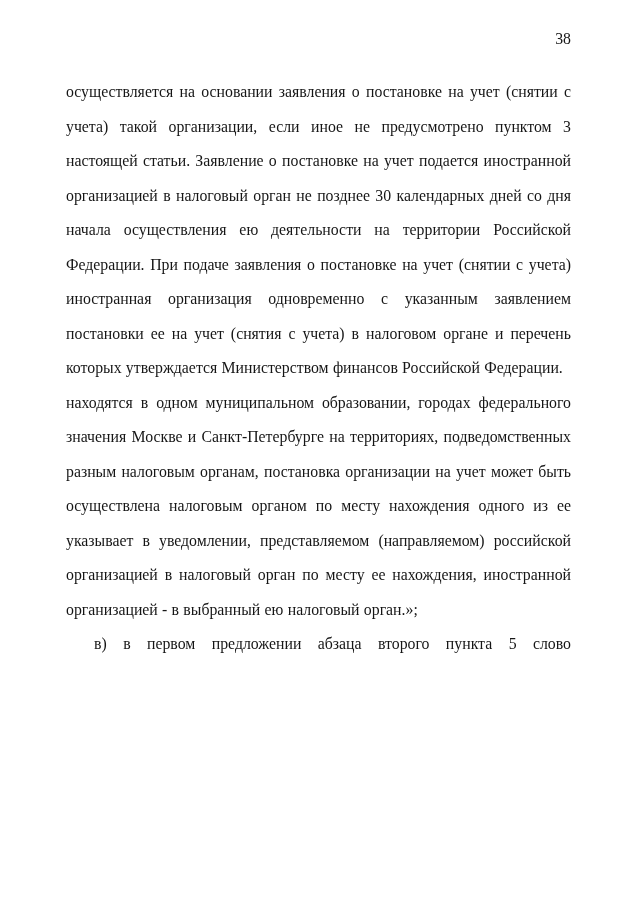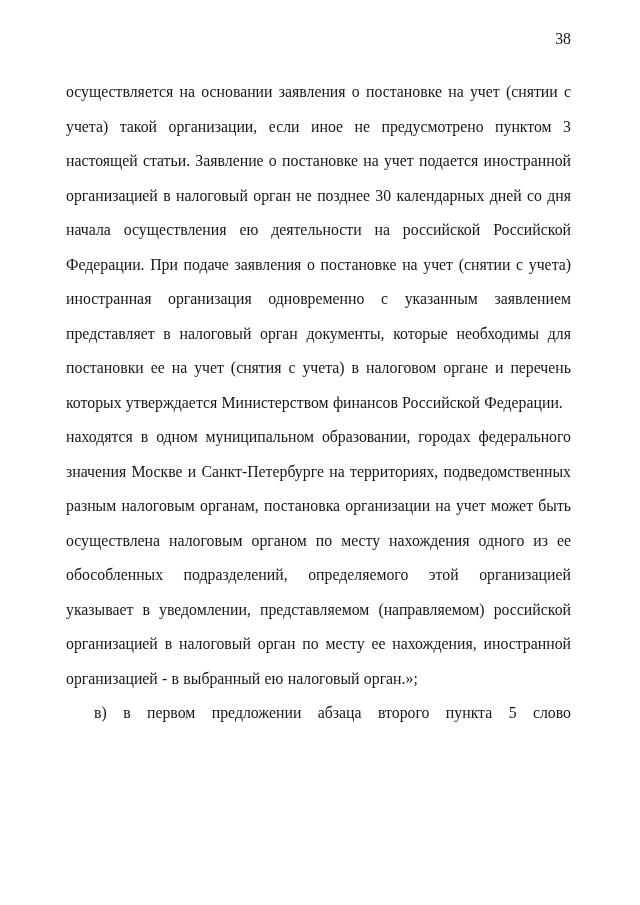--- a/index.html
+++ b/index.html
@@ -55,34 +55,32 @@
 <div>
   <div class="page-number">38</div>
 
   <div class="content">
 
     <div class="paragraph">
       <div class="line">осуществляется на основании заявления о постановке на учет (снятии с</div>
       <div class="line">учета) такой организации, если иное не предусмотрено пунктом 3</div>
       <div class="line">настоящей статьи. Заявление о постановке на учет подается иностранной</div>
       <div class="line">организацией в налоговый орган не позднее 30 календарных дней со дня</div>
-      <div class="line">начала осуществления ею деятельности на российской Российской</div>
+      <div class="line">начала осуществления ею деятельности на территории Российской</div>
       <div class="line">Федерации. При подаче заявления о постановке на учет (снятии с учета)</div>
       <div class="line">иностранная организация одновременно с указанным заявлением</div>
-      <div class="line">представляет в налоговый орган документы, которые необходимы для</div>
       <div class="line">постановки ее на учет (снятия с учета) в налоговом органе и перечень</div>
       <div class="line last">которых утверждается Министерством финансов Российской Федерации.</div>
     </div>
 
     <div class="paragraph">
       <div class="line">находятся в одном муниципальном образовании, городах федерального</div>
       <div class="line">значения Москве и Санкт-Петербурге на территориях, подведомственных</div>
       <div class="line">разным налоговым органам, постановка организации на учет может быть</div>
       <div class="line">осуществлена налоговым органом по месту нахождения одного из ее</div>
-      <div class="line">обособленных подразделений, определяемого этой организацией</div>
       <div class="line">указывает в уведомлении, представляемом (направляемом) российской</div>
       <div class="line">организацией в налоговый орган по месту ее нахождения, иностранной</div>
       <div class="line last">организацией - в выбранный ею налоговый орган.»;</div>
     </div>
 
     <div class="paragraph">
       <div class="line indent">в) в первом предложении абзаца второго пункта 5 слово</div>
     </div>
 
   </div>

